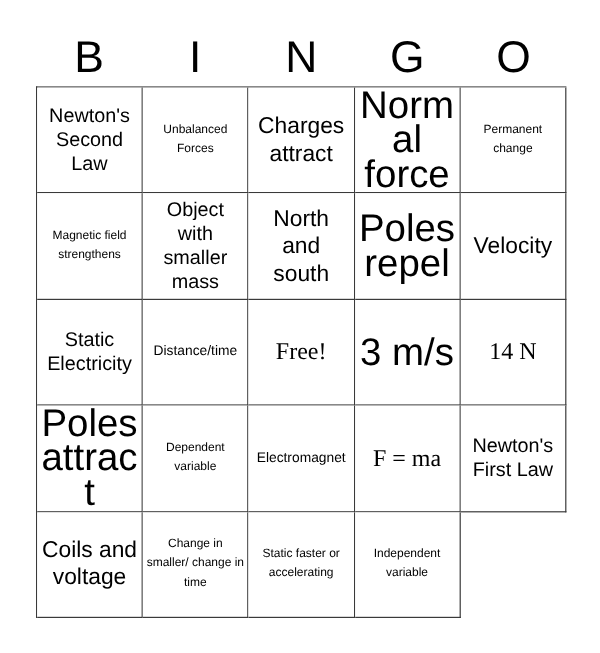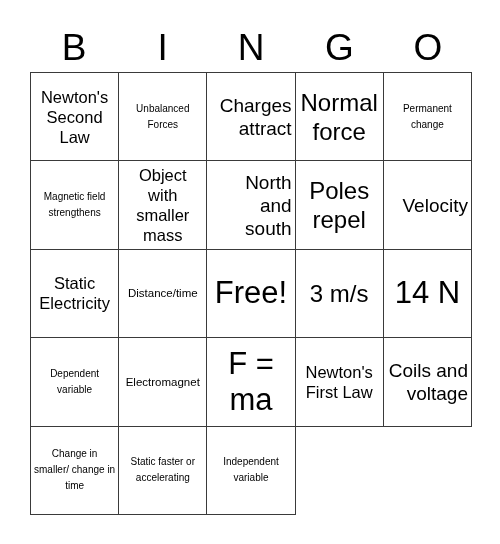--- a/index.html
+++ b/index.html
@@ -81,23 +81,23 @@
     text-align: center;
     color: #000000;
     white-space: pre-line;
     word-break: break-word;
   }
 
   
   .sz-xs .cell-text { font-size: 11.5px; line-height: 14px; }
   .sz-s  .cell-text { font-size: 10px; line-height: 16px; }
   .sz-m  .cell-text { font-size: 16.5px; line-height: 20px; }
-  .sz-l  .cell-text { font-size: 19px;   line-height: 23px; text-align: right; }
-  .sz-xl .cell-text { font-size: 24px;   line-height: 29px; }
-  .sz-xxl .cell-text { font-size: 31px;  line-height: 36px; }
+  .sz-l  .cell-text { font-size: 19px;   line-height: 23px; }
+  .sz-xl .cell-text { font-size: 32px;   line-height: 29px; }
+  .sz-xxl .cell-text { font-size: 20px;  line-height: 36px; font-family: Liberation Serif, serif; }
 </style>
 </head>
 <body>
 
 <div id="card">
 
   <div id="bingo-header">
     <div class="header-letter">B</div>
     <div class="header-letter">I</div>
     <div class="header-letter">N</div>
@@ -148,20 +148,23 @@
     <div class="cell sz-xxl">
       <span class="cell-text">Free!</span>
     </div>
     <div class="cell sz-xl">
       <span class="cell-text">3 m/s</span>
     </div>
 
     <div class="cell sz-xxl">
       <span class="cell-text">14 N</span>
     </div>
+    <div class="cell sz-xl">
+      <span class="cell-text">Poles attract</span>
+    </div>
     <div class="cell sz-s">
       <span class="cell-text">Dependent variable</span>
     </div>
     <div class="cell sz-xs">
       <span class="cell-text">Electromagnet</span>
     </div>
     <div class="cell sz-xxl">
       <span class="cell-text">F = ma</span>
     </div>
 

